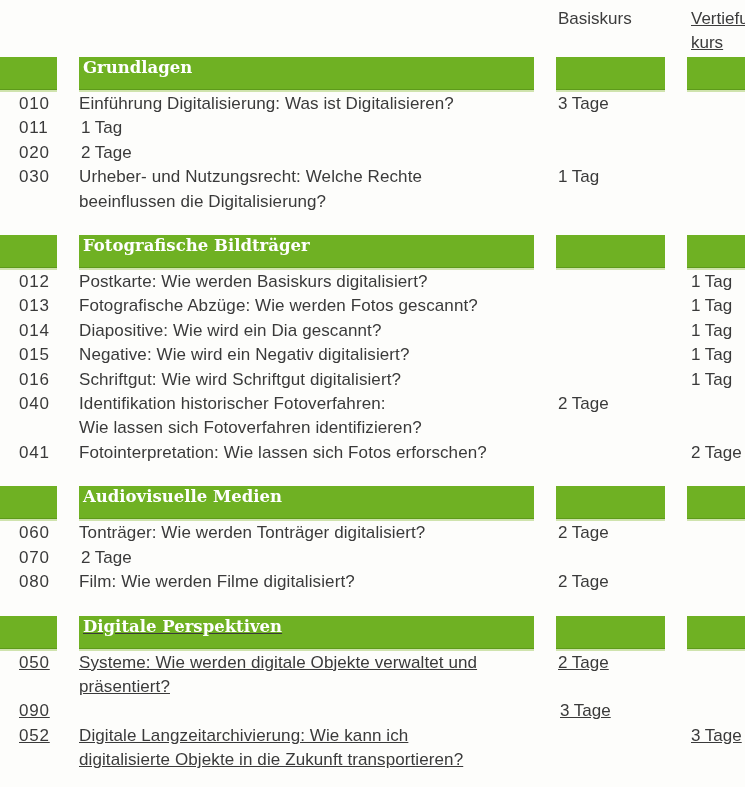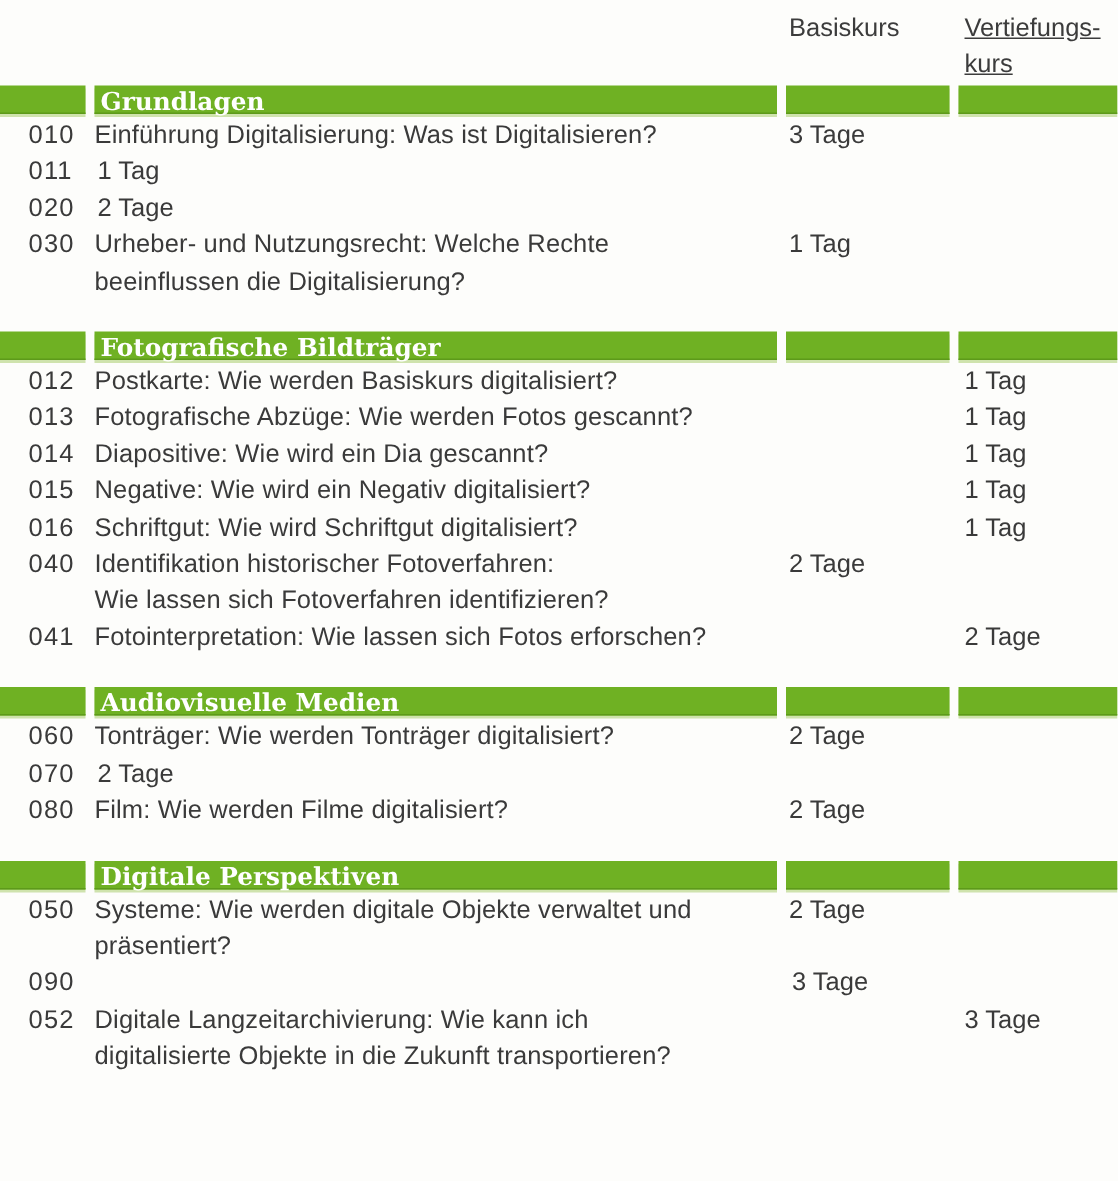--- a/index.html
+++ b/index.html
@@ -6,46 +6,46 @@
   body{
     width:745px;height:787px;
     background:#fdfdfb;
     font-family:"Liberation Sans",sans-serif;
     color:#3a3a3a;
     overflow:hidden;
   }
   .grid{
     display:grid;
     grid-template-columns:57px 455px 109px 106px;
-    column-gap:6px;
+    column-gap:22px;
   }
   
   .colhead{height:57px;box-sizing:border-box;padding-top:7px;}
   .colhead-cell{
     font-size:17px;line-height:24px;color:#3c3c3c;
     white-space:pre-line;padding-left:2px;
   }
   .colhead-cell.vert{padding-left:4px;text-decoration:underline;}
   
   .bar{margin-bottom:2px;}
   .bar-cell{
     background:#6fb123;
-    height:19px;
+    height:33px;
     box-shadow:0 2px 0 rgba(170,205,110,.55);
     border-bottom:1px solid #5d9a1a;
     box-sizing:border-box;
   }
   .bar-title{
     font-family:"DejaVu Serif",serif;
     font-weight:bold;color:#ffffff;
     font-size:16.5px;line-height:21px;
     padding-left:4px;
   }
   .section{margin-bottom:21px;}
-  .section:last-child{margin-bottom:0;}
+  .section:last-child{margin-bottom:0;text-decoration:underline;}
   
   .code{
     font-size:17px;line-height:24.4px;
     padding-left:19px;letter-spacing:.8px;
   }
   .title{
     font-size:17px;line-height:24.4px;
     white-space:pre-line;letter-spacing:.1px;
   }
   .dur{font-size:17px;line-height:24.4px;padding-left:2px;}

